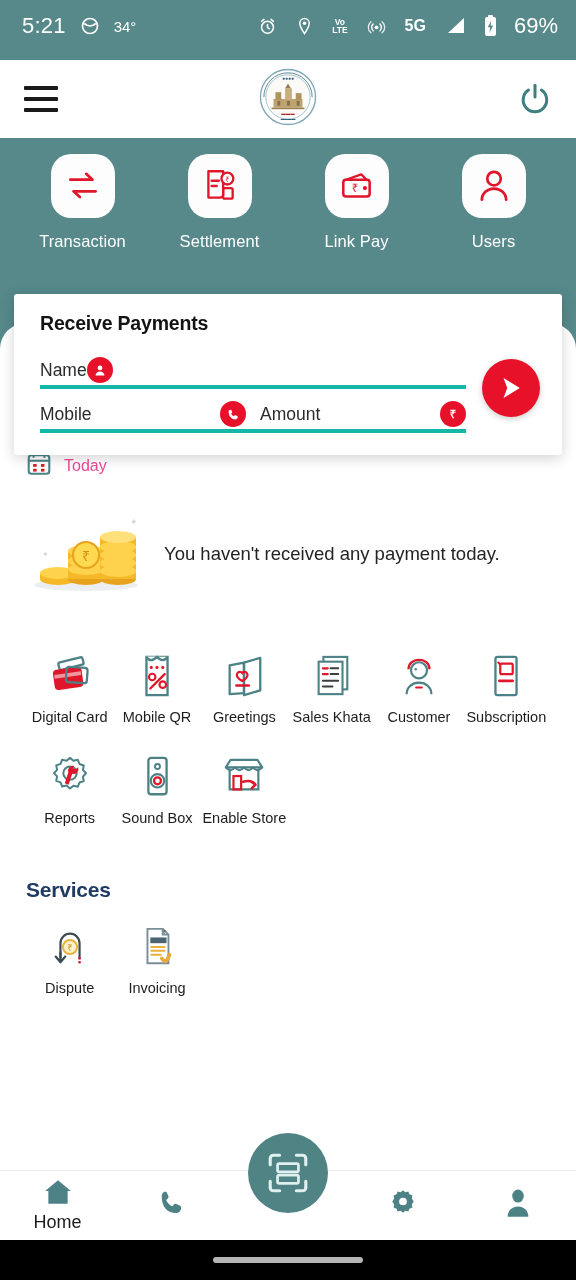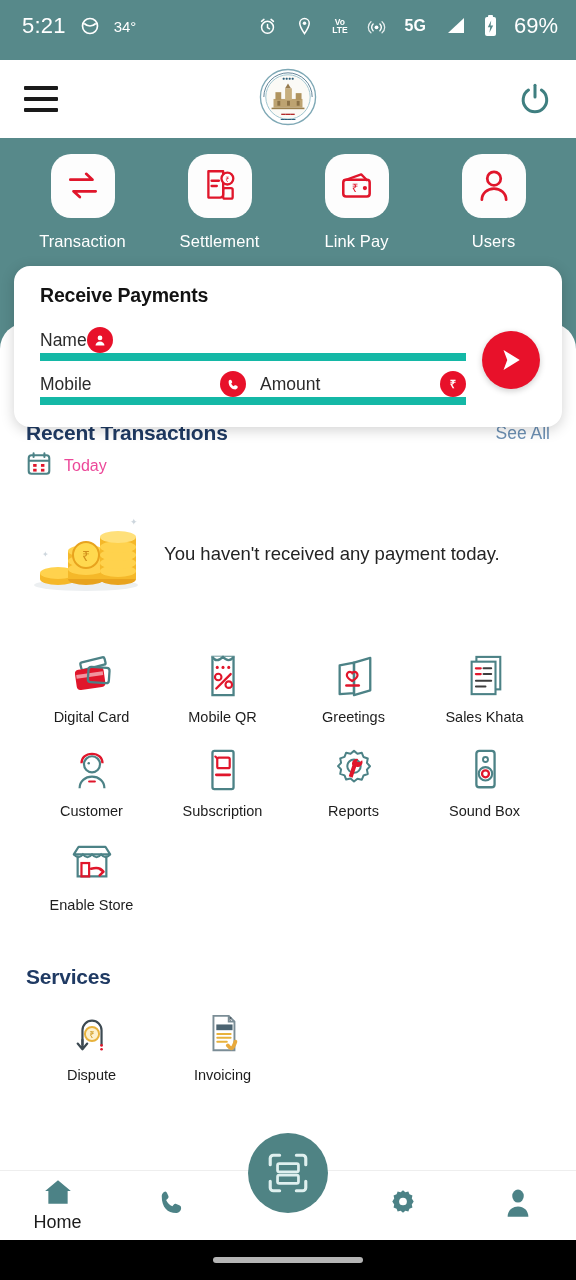--- a/index.html
+++ b/index.html
@@ -75,33 +75,33 @@
 
   
   .sheet-top {
     position: absolute; left: 0; right: 0; bottom: 0; height: 62px;
     background: #ffffff;
     border-top-left-radius: 26px; border-top-right-radius: 26px;
   }
 
   
   .receive-card {
-    position: absolute; left: 14px; right: 14px; top: 128px;
+    position: absolute; left: 14px; right: 14px; top: 156px;
     background: #ffffff;
-    border-radius: 16px;
+    border-radius: 3px;
     box-shadow: 0 3px 14px rgba(0,0,0,.18);
     padding: 18px 22px 22px 26px;
     z-index: 5;
   }
   .receive-title { font-size: 19.5px; font-weight: 700; color: #131313; letter-spacing: -.2px; }
   .receive-body { display: flex; align-items: flex-start; }
   .receive-fields { flex: 1; margin-top: 10px; }
   .field-row {
     display: flex; align-items: center;
-    border-bottom: 8px solid #14b8a6;
+    border-bottom: 4px solid #14b8a6;
     height: 34px;
     margin-top: 10px;
   }
   .field-row.split { gap: 0; }
   .field-lbl { font-size: 17.5px; color: #2b2b2b; }
   .field-half { display: flex; align-items: center; flex: 1; }
   .field-half .field-lbl { flex: 1; }
   .chip {
     width: 26px; height: 26px; border-radius: 50%; background: #e8112a;
     display: flex; align-items: center; justify-content: center;
@@ -120,21 +120,21 @@
   .rt-head { display: flex; align-items: flex-start; padding-top: 36px; }
   .rt-title { font-size: 21px; font-weight: 700; color: #1f3a63; letter-spacing: -.2px; }
   .rt-today { display: flex; align-items: center; gap: 12px; margin-top: 6px; }
   .rt-today-lbl { font-size: 16px; color: #ec4899; }
   .see-all { margin-left: auto; font-size: 17.5px; color: #6b8fb3; padding-top: 2px; cursor: pointer; }
 
   .empty-row { display: flex; align-items: center; gap: 18px; margin-top: 30px; }
   .empty-text { font-size: 18.5px; color: #242424; line-height: 1.4; max-width: 350px; }
 
   
-  .grid { display: grid; grid-template-columns: repeat(4, 1fr); row-gap: 4px; margin-top: 48px; }
+  .grid { display: grid; grid-template-columns: repeat(6, 1fr); row-gap: 11px; margin-top: 48px; }
   .grid-item { display: flex; flex-direction: column; align-items: center; cursor: pointer; padding: 6px 0 10px; }
   .grid-ico { height: 50px; display: flex; align-items: center; justify-content: center; }
   .grid-lbl { margin-top: 8px; font-size: 14.5px; color: #1d1d1d; text-align: center; }
 
   .svc-title { font-size: 21px; font-weight: 700; color: #1f3a63; margin-top: 42px; letter-spacing: -.2px; }
   .grid.svc { margin-top: 14px; }
 
   
   .bottom-nav {
     height: 70px; background: #ffffff;

